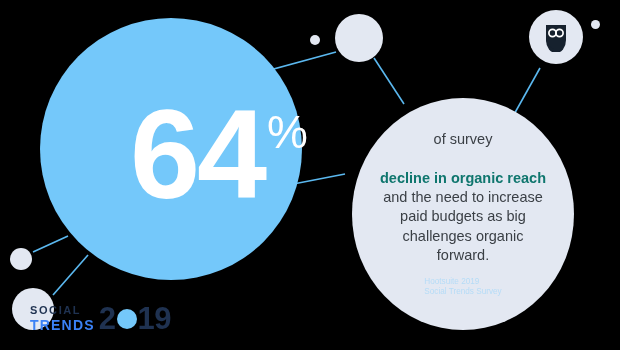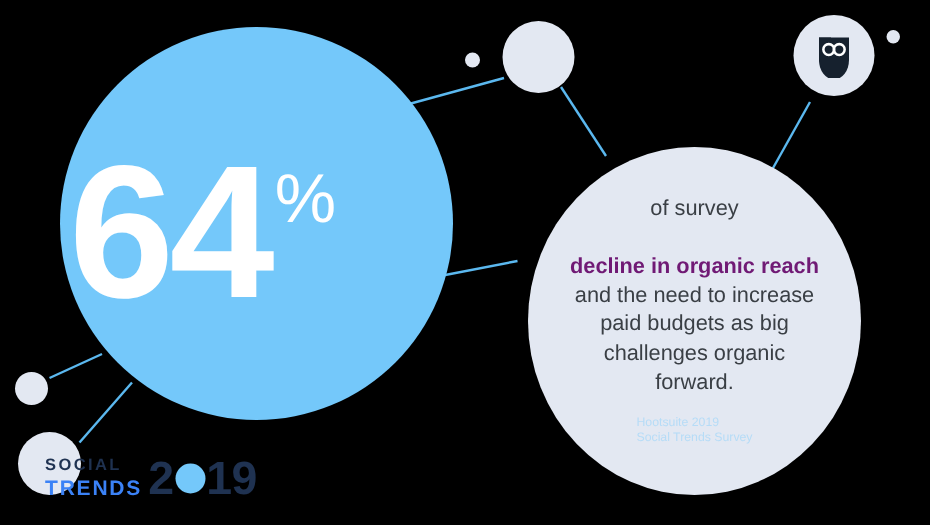--- a/index.html
+++ b/index.html
@@ -34,21 +34,21 @@
   #stat-circle {
     position: absolute;
     left: 40px;
     top: 18px;
     width: 262px;
     height: 262px;
     border-radius: 50%;
     background: #74c8fa;
     display: flex;
     align-items: center;
-    justify-content: flex-start;
+    justify-content: flex-end;
   }
   #stat-value-wrap {
     display: flex;
     align-items: flex-start;
     transform: translate(6px, 6px);
   }
   #stat-number {
     color: #ffffff;
     font-size: 126px;
     line-height: 0.86;
@@ -81,21 +81,21 @@
     padding: 0 18px;
   }
   #bubble-copy {
     color: #3a3f45;
     font-size: 14.5px;
     line-height: 1.34;
     text-align: center;
     margin: 0;
   }
   .highlight {
-    color: #701a75;
+    color: #0f766e;
     font-weight: 700;
     white-space: nowrap;
   }
   #bubble-source {
     margin-top: 11px;
     color: #b6dcf7;
     font-size: 8.2px;
     line-height: 1.32;
     text-align: left;
   }

